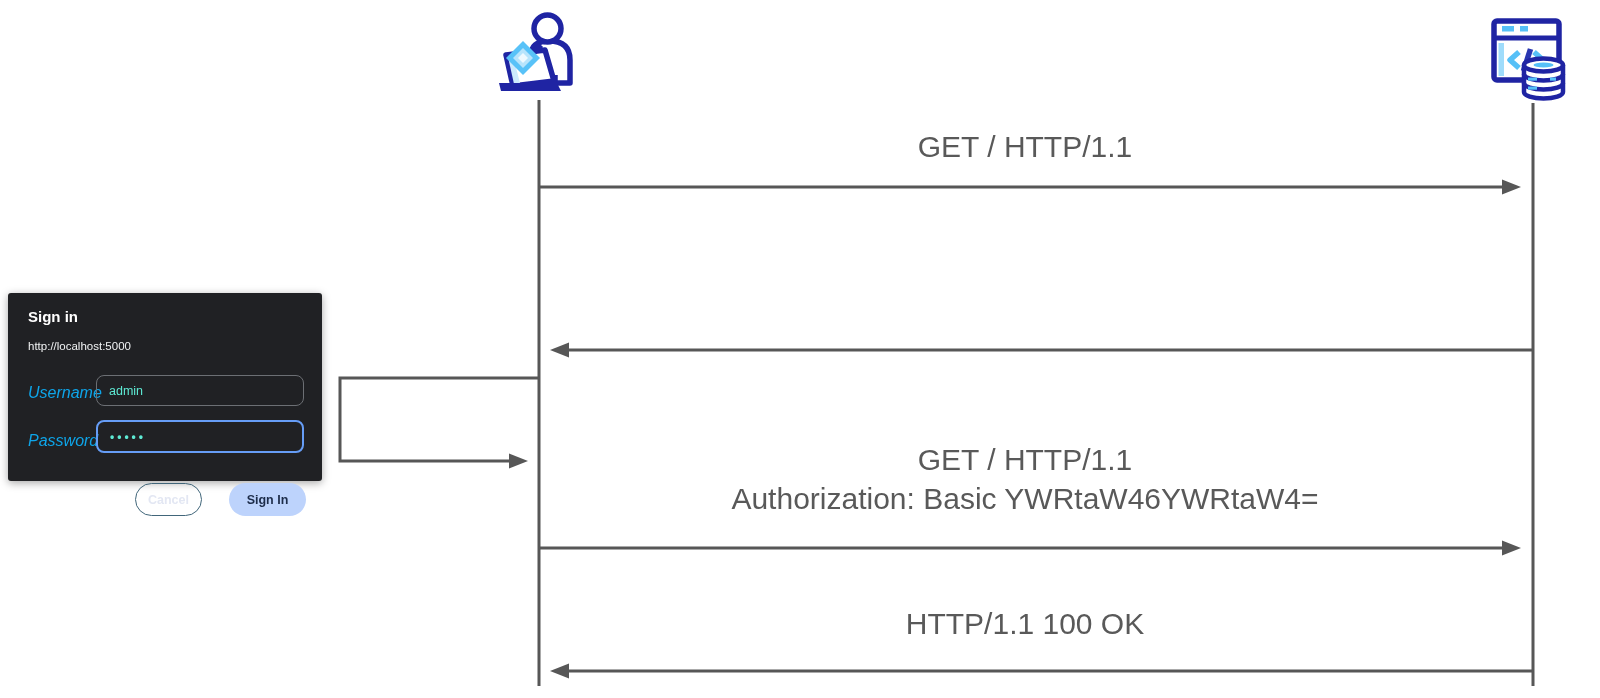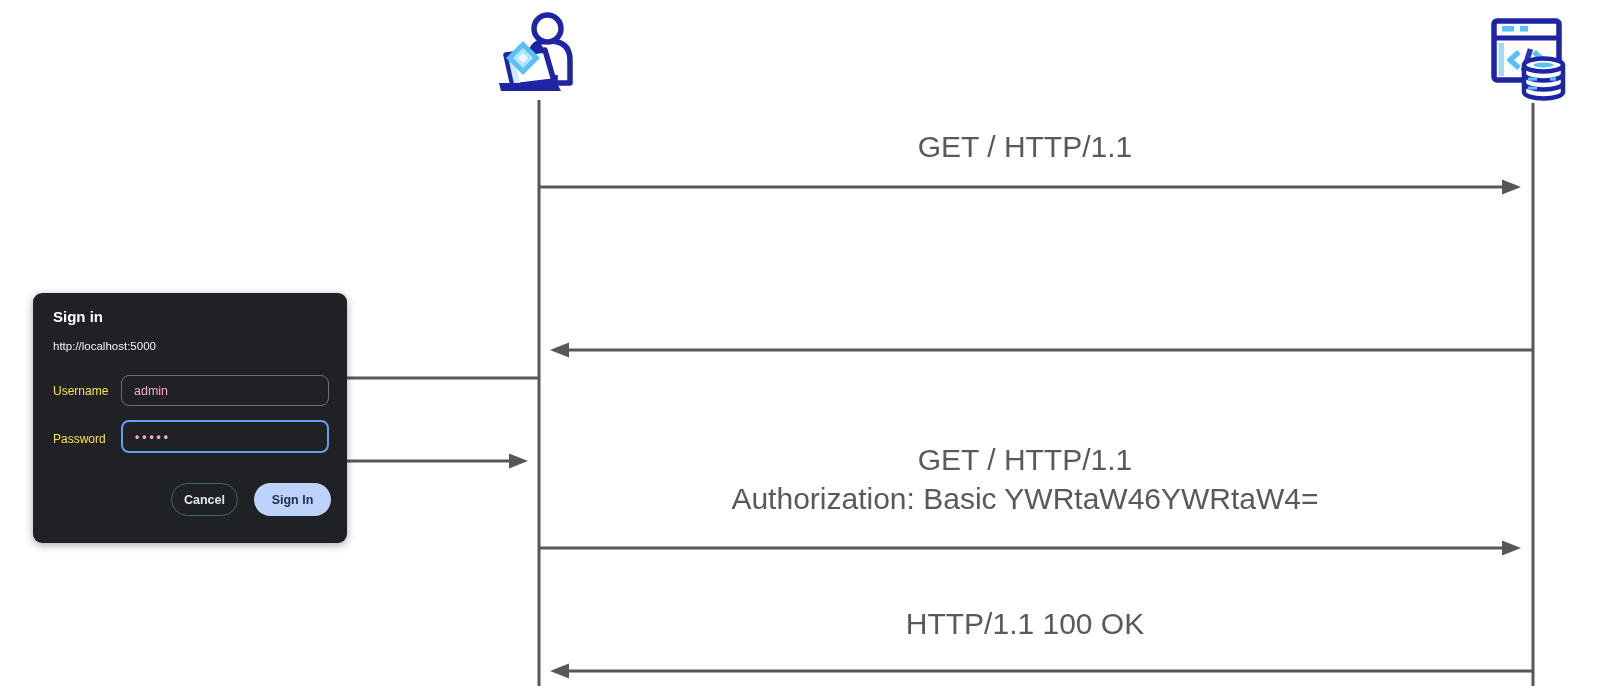--- a/index.html
+++ b/index.html
@@ -15,41 +15,40 @@
     position:absolute;left:530px;width:990px;text-align:center;
     color:#595959;font-size:30px;line-height:39px;white-space:nowrap;
   }
   .msg-1{top:127px;}
   .msg-2{top:246px;}
   .msg-3{top:440px;}
   .msg-4{top:604px;}
 
   
   .dialog{
-    position:absolute;left:8px;top:293px;width:314px;height:250px;
-    background:#202124;border-radius:9px;color:#e8eaed;
+    position:absolute;left:8px;top:293px;width:314px;height:188px;
+    background:#202124;border-radius:3px;color:#e8eaed;
     box-shadow:0 2px 8px rgba(0,0,0,.35);
-    margin-left:25px;
   }
   .dlg-title{position:absolute;left:20px;top:15px;font-size:15px;font-weight:bold;color:#ffffff;}
   .dlg-url{position:absolute;left:20px;top:47px;font-size:11.5px;font-weight:normal;color:#f1f3f4;}
-  .dlg-label{position:absolute;left:20px;font-size:12px;color:#fde047;}
+  .dlg-label{position:absolute;left:20px;font-size:16px;color:#0ea5e9;font-style:italic;}
   .lbl-username{top:91px;}
   .lbl-password{top:139px;}
   .dlg-input{
     position:absolute;left:88px;width:182px;height:29px;background:transparent;
-    border:1px solid #6c6f74;border-radius:8px;color:#f9a8d4;
+    border:1px solid #6c6f74;border-radius:8px;color:#5eead4;
     font-family:"Liberation Sans",sans-serif;font-size:12.5px;padding:0 12px;outline:none;
   }
   .inp-username{top:82px;}
   .inp-password{
     top:127px;border:2px solid #669df6;height:29px;left:88px;width:180px;
     font-size:12px;font-weight:bold;letter-spacing:3px;
   }
-  .dlg-buttons{position:absolute;right:16px;top:190px;display:flex;gap:16px;}
+  .dlg-buttons{position:absolute;right:16px;top:190px;display:flex;gap:27px;}
   .btn{
     height:33px;border-radius:17px;font-family:"Liberation Sans",sans-serif;
     font-size:12.5px;font-weight:bold;display:flex;align-items:center;justify-content:center;
     cursor:pointer;box-sizing:border-box;
   }
   .btn-cancel{width:67px;background:transparent;border:1px solid #41667a;color:#e3e7f3;}
   .btn-signin{width:77px;background:#bdd3fc;border:none;color:#1d2c49;}
 </style>
 </head>
 <body>

